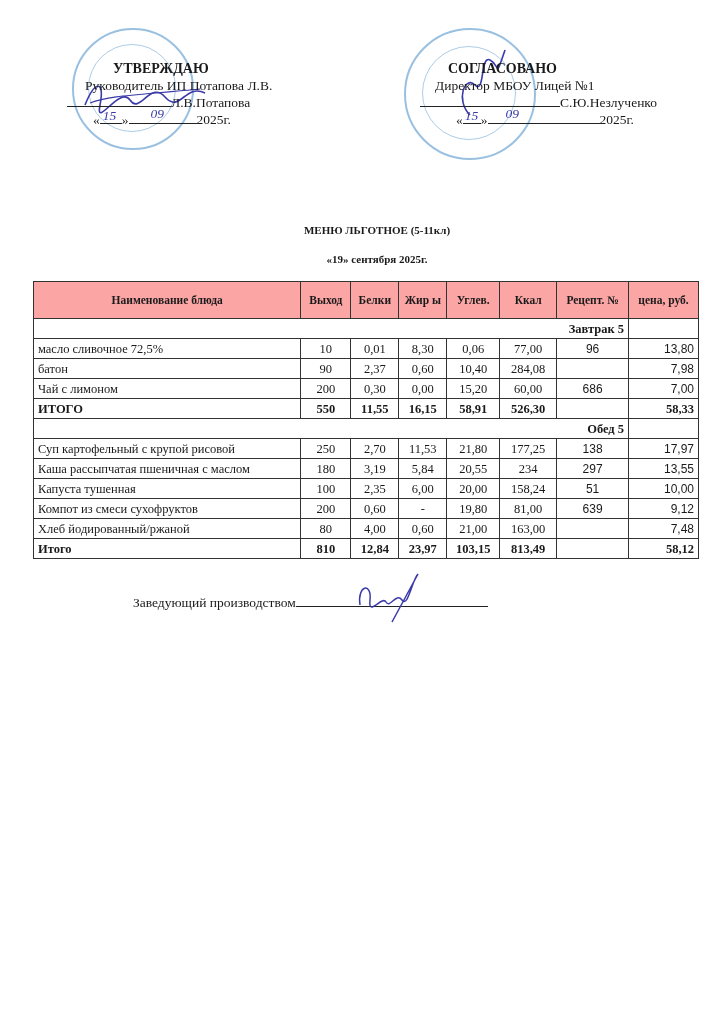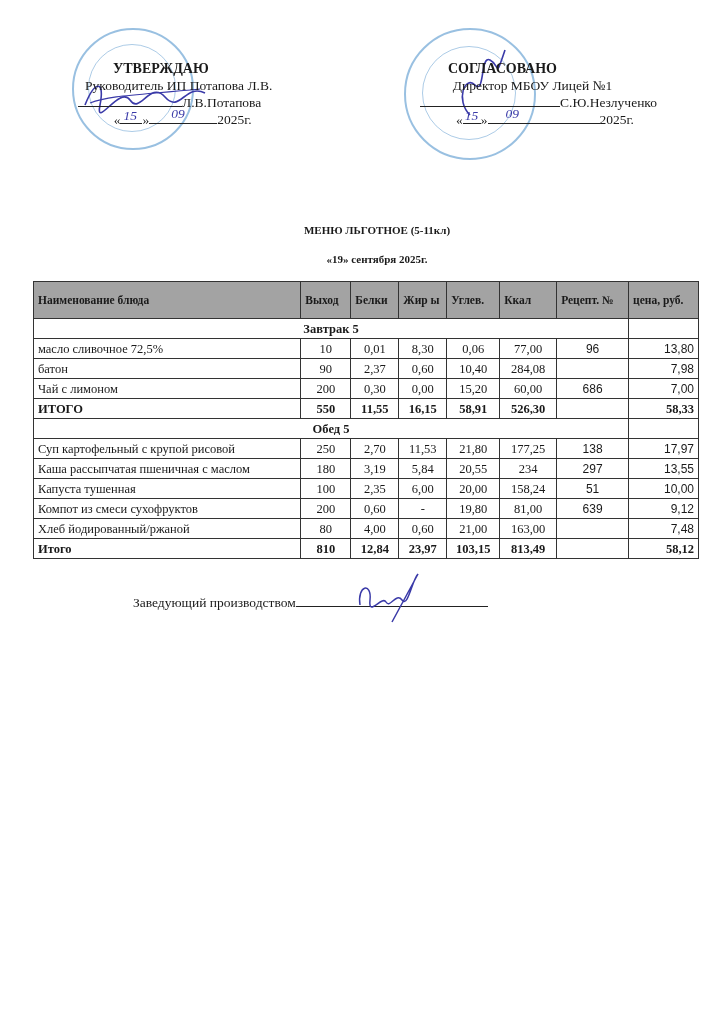--- a/index.html
+++ b/index.html
@@ -2,42 +2,42 @@
 <html><head>
 <meta charset="utf-8">
 <style>
   html, body { margin: 0; padding: 0; background: #ffffff; }
   body { width: 724px; height: 1024px; position: relative; overflow: hidden;
          font-family: "Liberation Serif", serif; color: #1a1a1a; }
   .abs { position: absolute; }
 
   
   .approve-title { font-weight: bold; font-size: 14px; }
-  .approve-line { font-size: 13.5px; white-space: nowrap; text-align: center; }
+  .approve-line { font-size: 13.5px; white-space: nowrap; }
   .uline { display: inline-block; border-bottom: 1px solid #222; height: 12px; vertical-align: baseline; }
 
   
   .stamp { border: 2px solid rgba(70,140,200,0.55); border-radius: 50%; }
   .stamp-inner { border: 1.5px solid rgba(70,140,200,0.45); border-radius: 50%; position: absolute; }
   .sig { position: absolute; }
 
   
   .doc-title { font-weight: bold; font-size: 11px; text-align: center; width: 724px; left: 15px; }
 
   
   table.menu { position: absolute; left: 33px; top: 281px; width: 666px; border-collapse: collapse;
                font-size: 12.5px; }
   table.menu td, table.menu th { border: 1px solid #333; padding: 0 4px; height: 19px; line-height: 14px; }
-  table.menu thead th { background: #a3a3a3; font-weight: bold; font-size: 11.5px; height: 36px; text-align: left; }
+  table.menu thead th { background: #fca5a5; font-weight: bold; font-size: 11.5px; height: 36px; text-align: center; }
   td.name { text-align: left; font-family: "Liberation Serif", serif; }
   td.num { text-align: center; font-family: "Liberation Sans", sans-serif; font-size: 12px; }
   td.num.serif { font-family: "Liberation Serif", serif; font-size: 12.5px; }
   td.price { text-align: right; padding-right: 8px; font-family: "Liberation Sans", sans-serif; font-size: 12px; }
   tr.total td { font-weight: bold; font-family: "Liberation Serif", serif; font-size: 12.5px; }
-  td.section { text-align: center; font-weight: bold; padding-right: 0; }
+  td.section { text-align: right; font-weight: bold; padding-right: 0; }
   td.tall { height: 36px; line-height: 15px; }
   td.price.bottom { vertical-align: bottom; padding-bottom: 1px; }
 
   .footer-text { font-size: 13.5px; white-space: nowrap; }
 </style>
 </head>
 <body>
 
 <div class="abs stamp" style="left:72px; top:28px; width:118px; height:118px;">
   <div class="stamp-inner" style="left:14px; top:14px; width:86px; height:86px;"></div>

